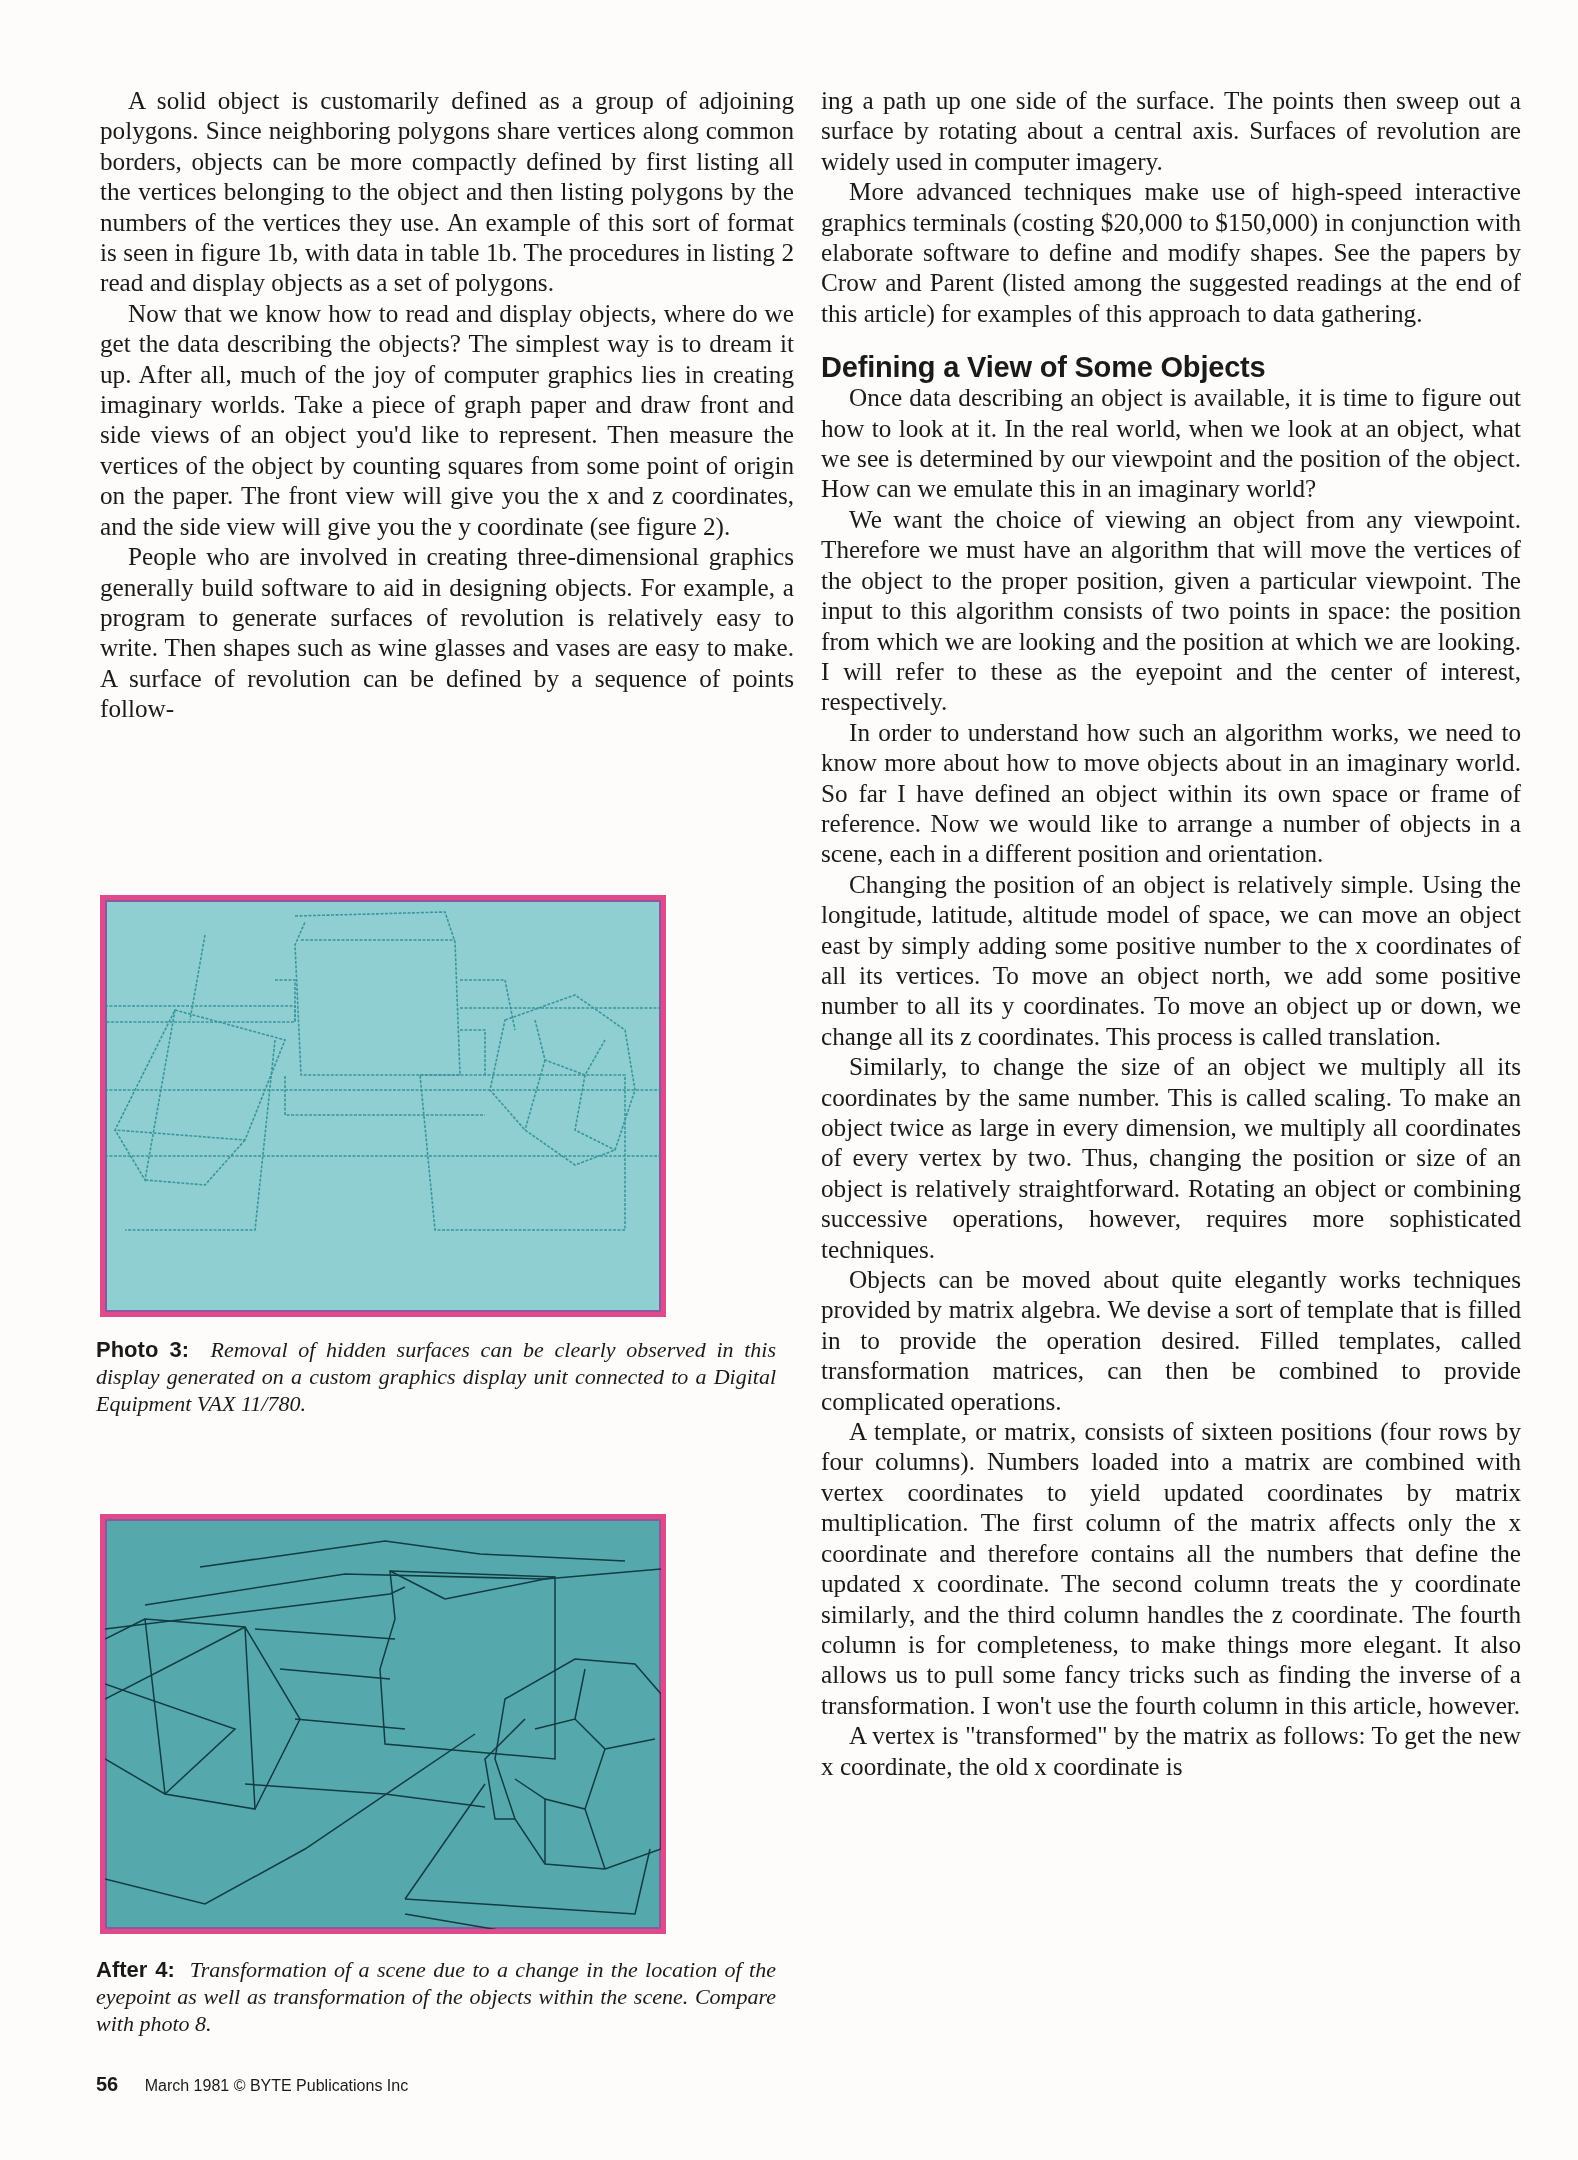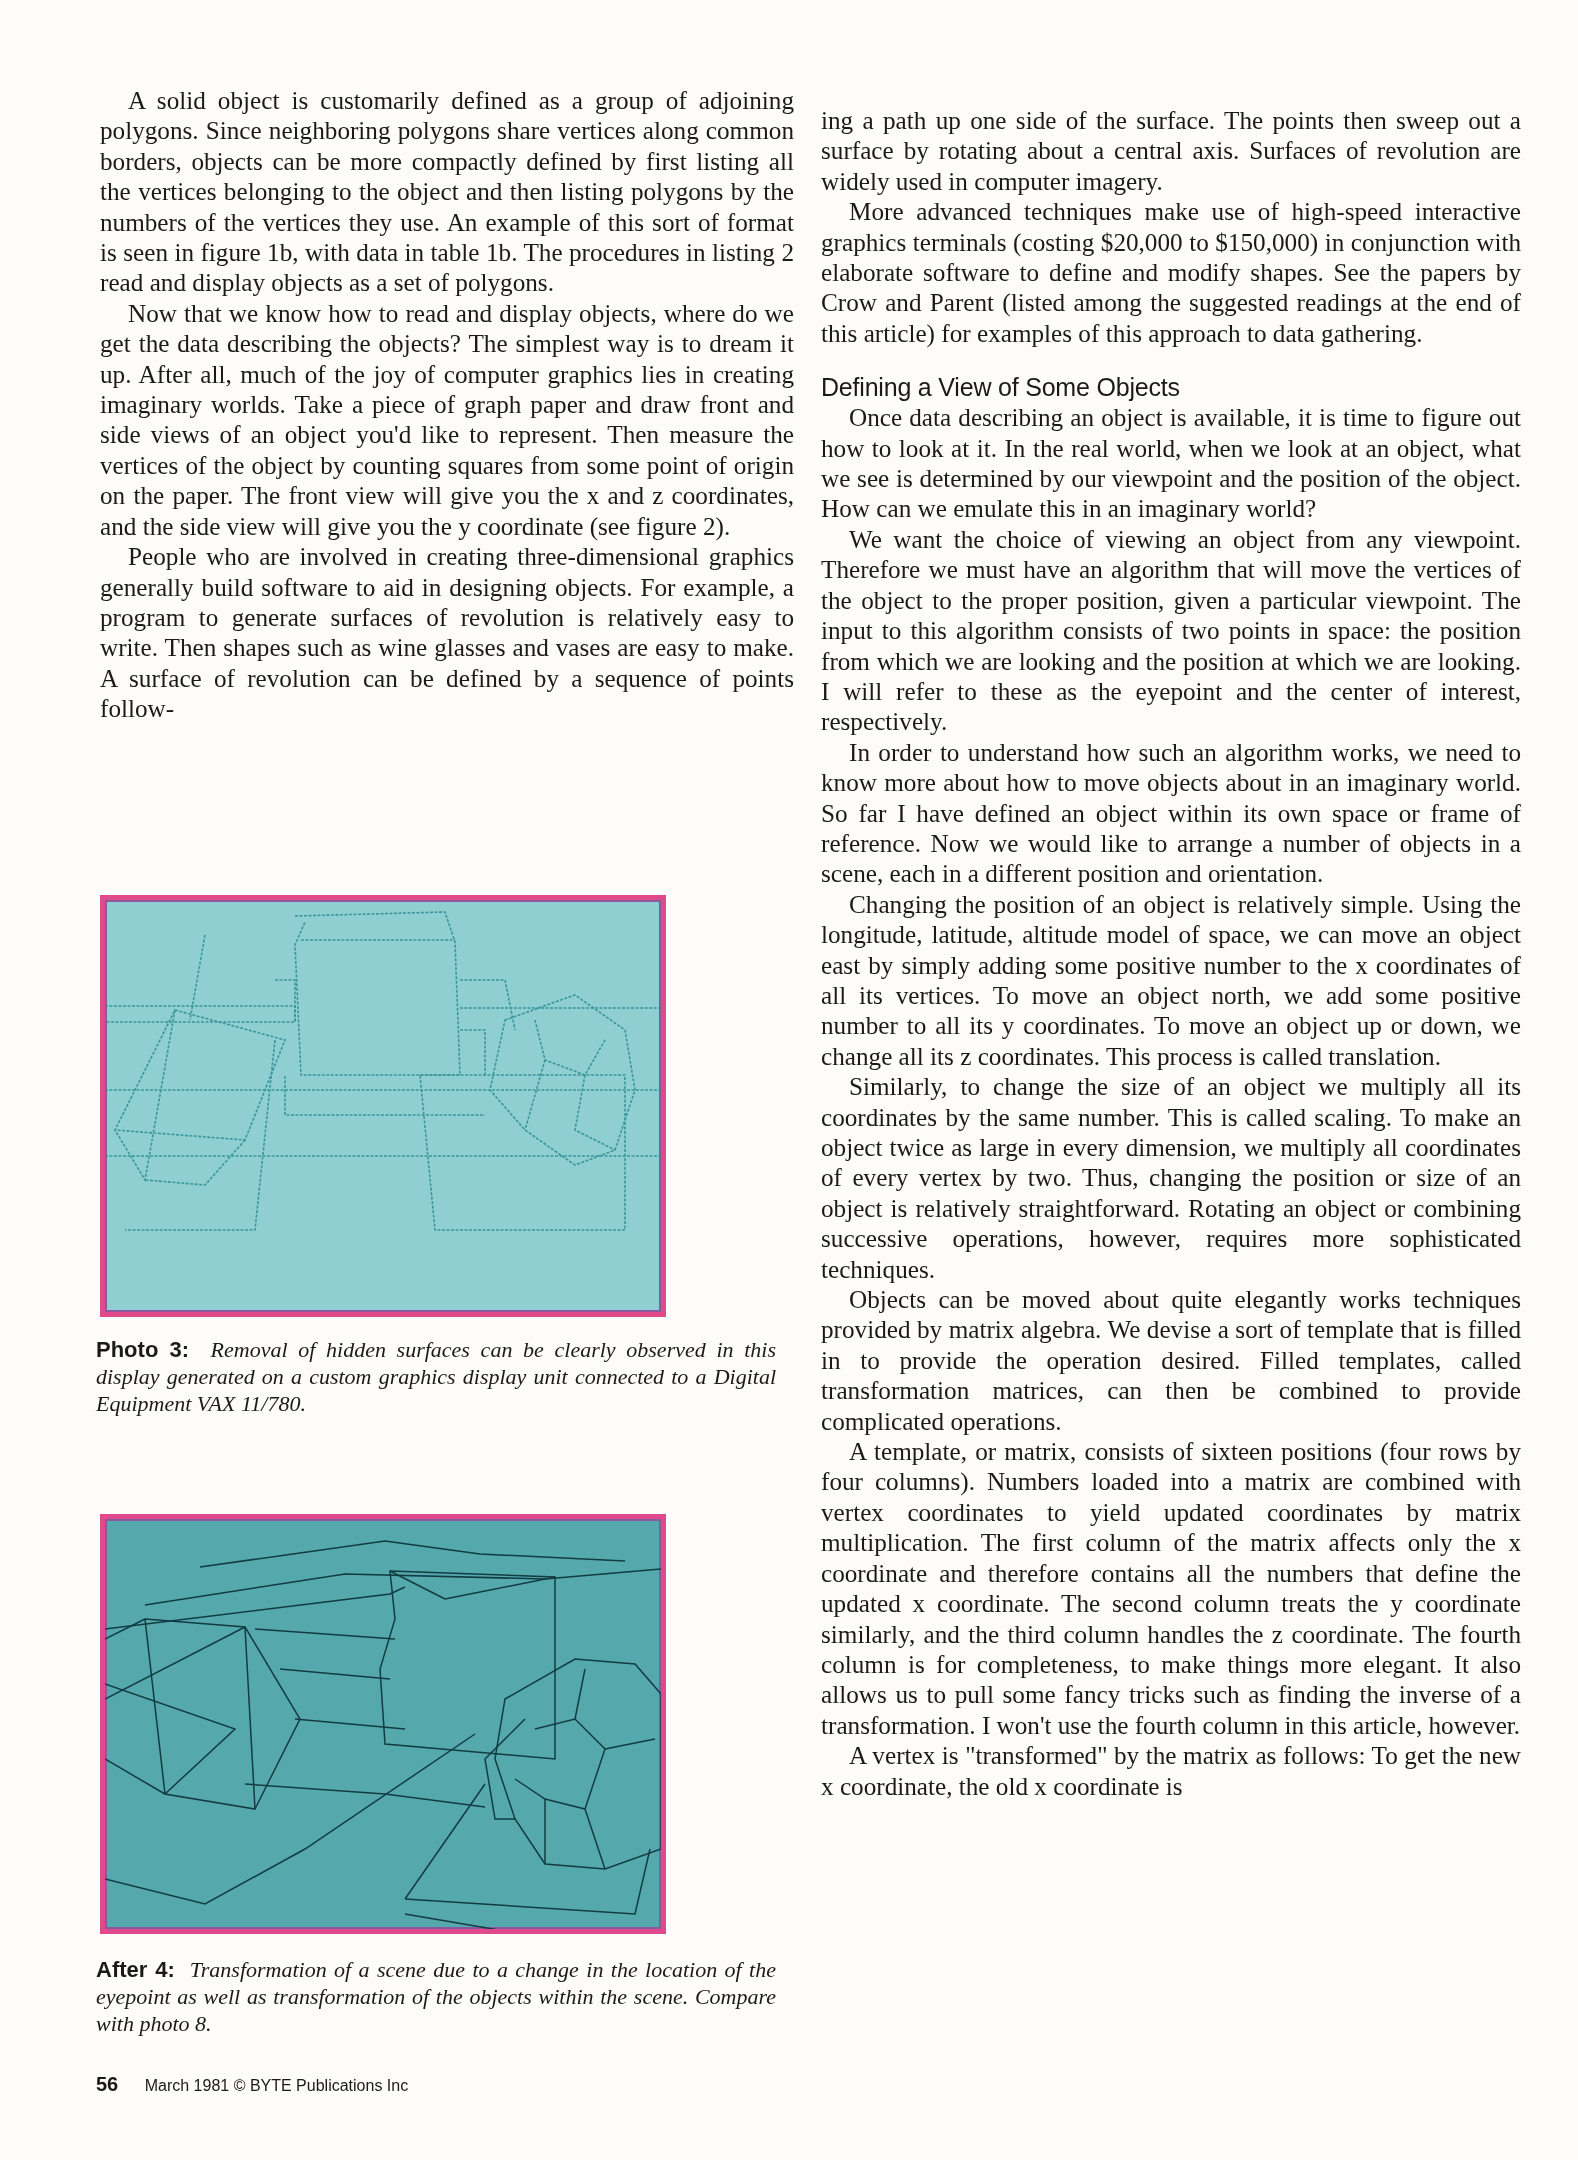--- a/index.html
+++ b/index.html
@@ -6,25 +6,25 @@
   body {
     width: 1578px; height: 2160px; background: #fdfcfa; position: relative; overflow: hidden;
     font-family: "Liberation Serif", "DejaVu Serif", serif; color: #1a1a1a;
   }
   .col {
     position: absolute; top: 86px; width: 694px;
     font-size: 25.2px; line-height: 30.4px; text-align: justify;
     hyphens: none;
   }
   .col.left { left: 100px; }
-  .col.right { left: 821px; width: 700px; margin-top: 20px; }
+  .col.right { left: 821px; width: 700px; }
   .col p { margin: 0; text-indent: 28px; }
   .col p.noindent { text-indent: 0; }
   .col h2 {
-    margin: 22px 0 0 0; font-size: 25px; line-height: 32px; font-weight: normal;
+    margin: 22px 0 0 0; font-size: 29px; line-height: 32px; font-weight: bold;
     font-family: "Liberation Sans", "DejaVu Sans", sans-serif; letter-spacing: -0.2px;
   }
   .photo {
     position: absolute; left: 100px; width: 566px;
     background: #6fc3c8; border: 5px solid #e0498a; box-sizing: border-box;
     box-shadow: inset 0 0 0 2px #8a5a9e;
   }
   .photo svg { display: block; width: 100%; height: 100%; }
   #photo3 { top: 895px; height: 422px; background: #8fcfd1; }
   #photo4 { top: 1514px; height: 420px; background: #55a9ad; }

